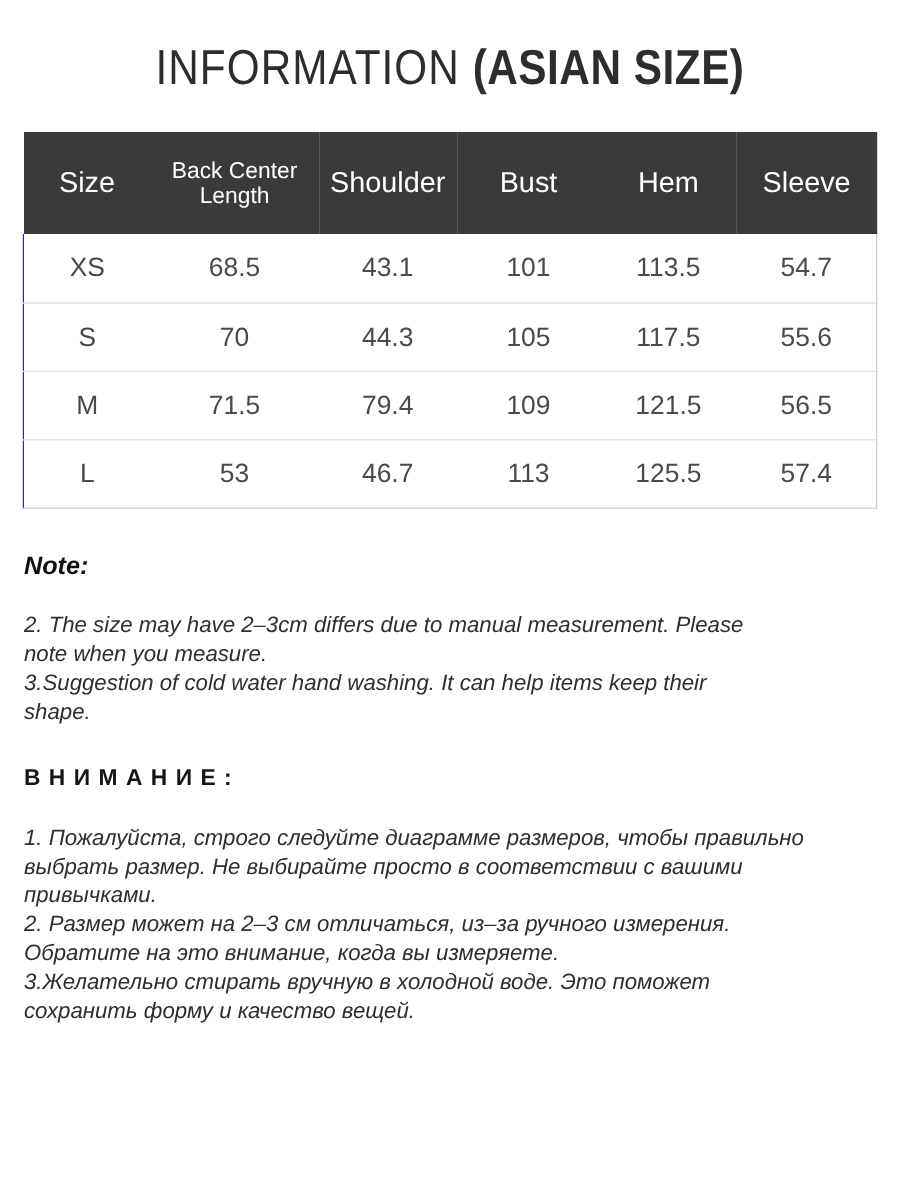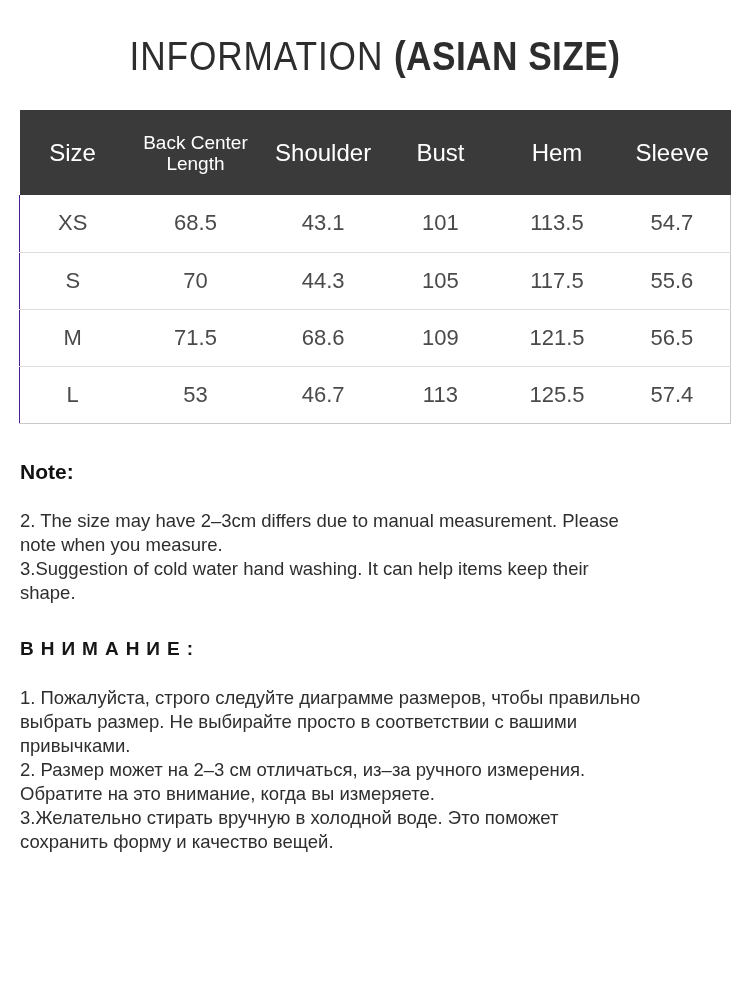--- a/index.html
+++ b/index.html
@@ -62,20 +62,21 @@
   .size-table tbody tr:last-child td { border-bottom: 1px solid #c9c9c9; }
   .col-size     { width: 14.9%; }
   .col-bcl      { width: 19.7%; }
   .col-shoulder { width: 16.2%; }
   .col-bust     { width: 16.8%; }
   .col-hem      { width: 16.0%; }
   .col-sleeve   { width: 16.4%; }
   
   .notes {
     margin: 36px 20px 0 20px;
+    font-style: italic;
   }
   .note-heading-en {
     font-size: 21px;
     font-weight: 700;
     color: #111111;
   }
   .note-items {
     margin-top: 25px;
   }
   .note-item {
@@ -133,21 +134,21 @@
         <td>S</td>
         <td>70</td>
         <td>44.3</td>
         <td>105</td>
         <td>117.5</td>
         <td>55.6</td>
       </tr>
       <tr>
         <td>M</td>
         <td>71.5</td>
-        <td>68.6</td>
+        <td>79.4</td>
         <td>109</td>
         <td>121.5</td>
         <td>56.5</td>
       </tr>
       <tr>
         <td>L</td>
         <td>53</td>
         <td>46.7</td>
         <td>113</td>
         <td>125.5</td>

